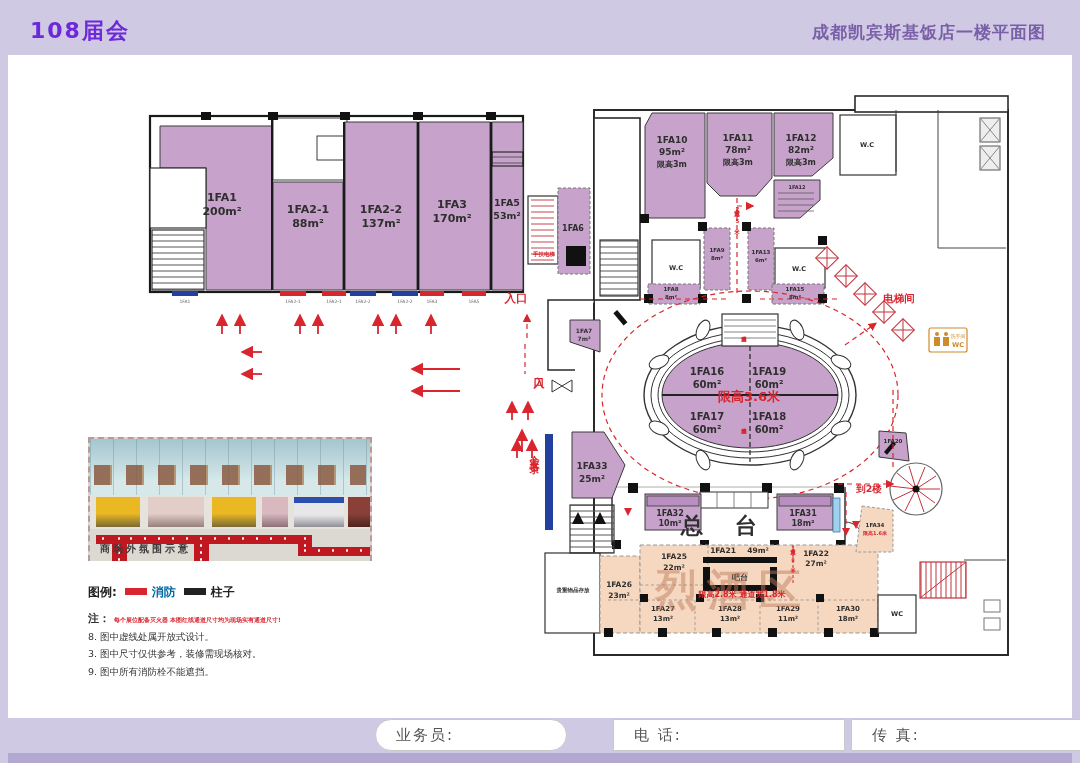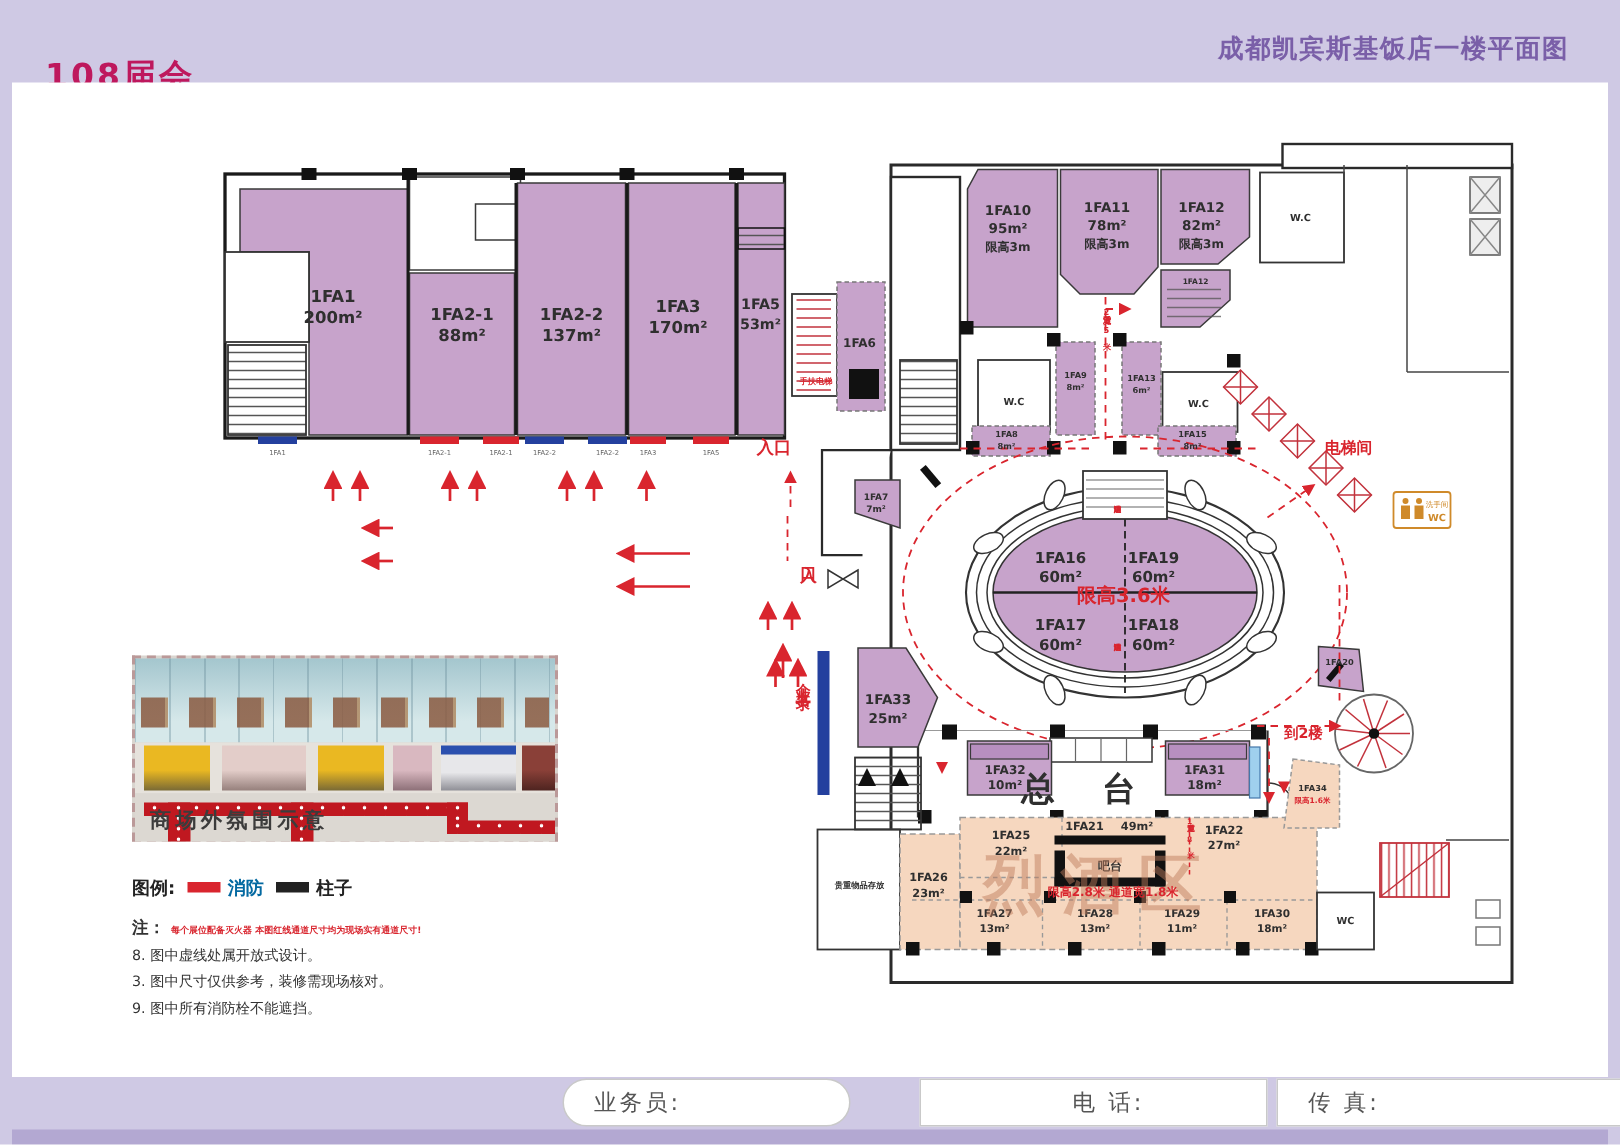--- a/index.html
+++ b/index.html
@@ -1,18 +1,18 @@
 <!DOCTYPE html>
 <html><head>
 <meta charset="utf-8">
 <style>
   html,body{margin:0;padding:0;}
   .page{position:relative;width:1080px;height:763px;background:#cfc9e4;overflow:hidden;
         font-family:"DejaVu Sans",sans-serif;}
-  .hdr-left{position:absolute;left:30px;top:16px;font-size:22px;font-weight:bold;color:#be185d;letter-spacing:2px;margin-top:20px;}
+  .hdr-left{position:absolute;left:30px;top:16px;font-size:22px;font-weight:bold;color:#6d28d9;letter-spacing:2px;}
   .hdr-right{position:absolute;right:34px;top:21px;font-size:17px;font-weight:bold;color:#7a5fa8;letter-spacing:1px;margin-left:43px;}
   .content{position:absolute;left:8px;top:55px;width:1064px;height:663px;background:#ffffff;}
   .plan-svg{position:absolute;left:0;top:0;width:1080px;height:763px;}
   svg text{font-family:"DejaVu Sans",sans-serif;}
   .tx{fill:#2f2f2f;text-anchor:middle;font-weight:600;}
   .tred{fill:#d9252e;text-anchor:middle;font-weight:700;}
   .tgray{fill:#666;text-anchor:middle;}
   .vlab{position:absolute;writing-mode:vertical-rl;text-orientation:upright;color:#d9252e;font-weight:700;line-height:1;}
   
   .photo{position:absolute;left:88px;top:437px;width:284px;height:124px;border:2px dashed #bb9999;background:#d9d5cf;box-sizing:border-box;}
@@ -31,36 +31,36 @@
   .k5{left:204px;width:50px;border-top:6px solid #2b4fae;box-sizing:border-box;background:linear-gradient(180deg,#e7e7ea 50%,#8f8f96);}
   .k6{left:258px;width:22px;background:linear-gradient(180deg,#8a4038 55%,#4e2420);}
   .ph-floor{position:absolute;left:0;top:90px;width:100%;height:32px;background:#dcd8d2;}
   .c{position:absolute;background:#c01820;
      background-image:radial-gradient(circle,#fff 1px,transparent 1.4px);background-size:14px 7px;}
   .c1{left:6px;top:6px;width:216px;height:9px;}
   .c2{left:22px;top:6px;width:15px;height:26px;}
   .c3{left:104px;top:6px;width:15px;height:26px;}
   .c4{left:208px;top:6px;width:14px;height:18px;}
   .c5{left:208px;top:18px;width:72px;height:9px;}
-  .ph-caption{position:absolute;left:10px;bottom:3px;font-size:14px;font-weight:bold;color:#3c3c3c;letter-spacing:3px;}
+  .ph-caption{position:absolute;left:10px;bottom:3px;font-size:10px;font-weight:bold;color:#3c3c3c;letter-spacing:3px;}
   
   .legend{position:absolute;left:88px;top:584px;font-size:12px;font-weight:bold;color:#222;}
   .legend .sw{display:inline-block;width:22px;height:7px;margin:0 5px 1px 8px;}
   .sw-red{background:#d9252e;}
   .sw-dark{background:#222;}
   .lg-red{color:#0369a1;}
   .notes{position:absolute;left:88px;top:607px;color:#333;}
   .notes .n-head{font-size:11px;font-weight:bold;}
   .notes .n-warn{font-size:6px;color:#d9252e;font-weight:bold;margin-left:4px;}
   .notes .n-item{font-size:9.5px;margin-top:4.5px;}
   
   .fcell{position:absolute;top:719px;height:32px;background:#fff;border:1px solid #c9c9c9;box-sizing:border-box;}
   .fcell span{display:block;padding-left:20px;line-height:31px;font-size:15px;color:#555;letter-spacing:2px;}
   .f1{left:375px;width:192px;border-radius:16px;}
-  .f2{left:613px;width:232px;text-align:center;}
+  .f2{left:613px;width:232px;}
   .f3{left:851px;width:250px;}
   .bottom-strip{position:absolute;left:8px;top:753px;width:1064px;height:10px;background:#b3a8d2;}
 </style>
 </head>
 <body>
 
 <div class="page">
   <div class="hdr-left">108届会</div>
   <div class="hdr-right">成都凯宾斯基饭店一楼平面图</div>
   <div class="content"></div>

